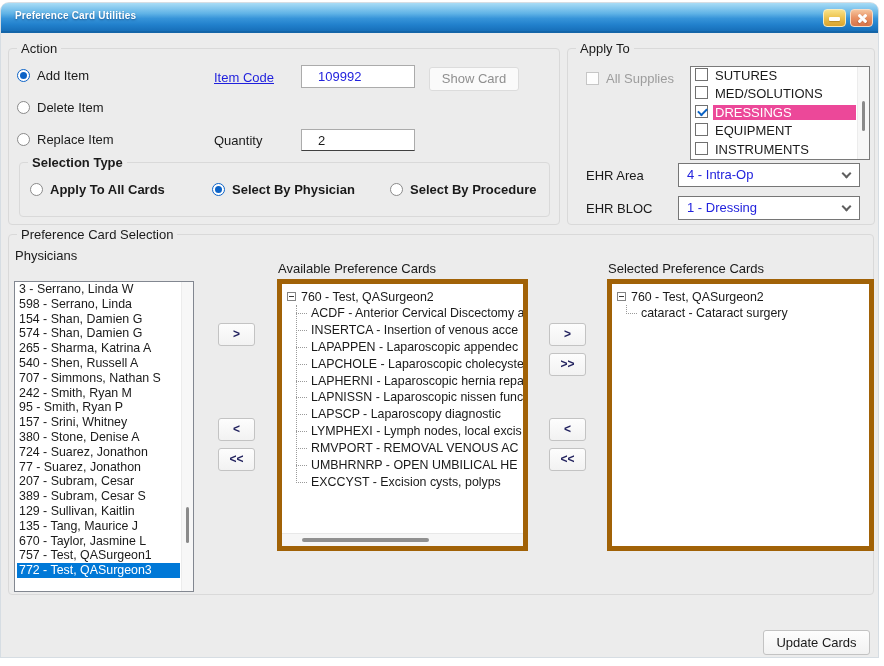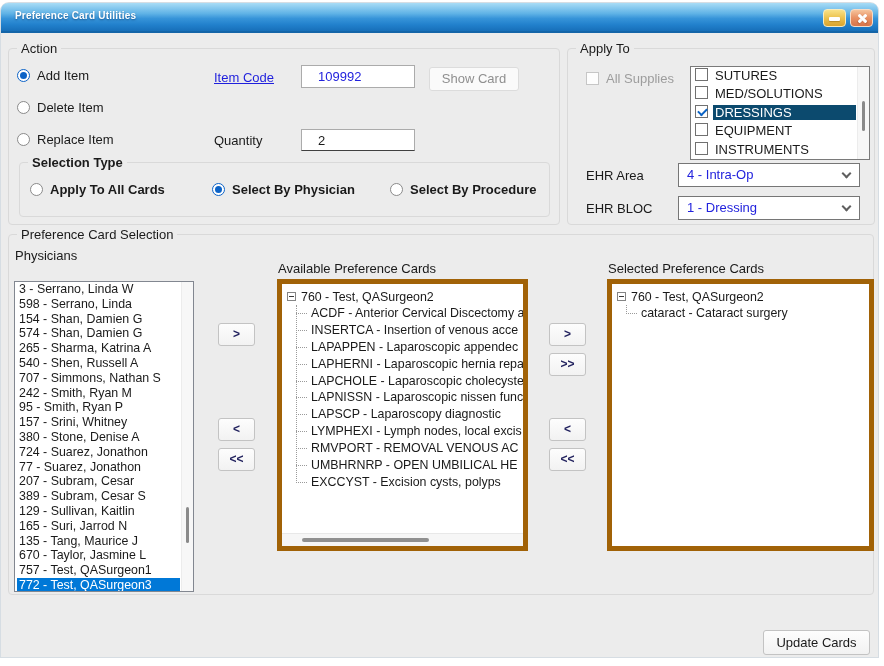--- a/index.html
+++ b/index.html
@@ -63,21 +63,21 @@
 
   
   .check-row { display: flex; align-items: center; gap: 7px; }
   .checkbox { width: 13px; height: 13px; border: 1px solid #707070; background: #fff; position: relative; flex: 0 0 auto; }
   .checkbox.disabled { border-color: #c6c6c6; background: #fdfdfd; }
   #all-supplies-row { position: absolute; left: 18px; top: 22px; color: #9d9d9d; }
   #supplies-list { position: absolute; left: 122px; top: 17px; width: 180px; height: 94px; background: #fff;
                    border: 1px solid #7a7a7a; padding: 1px 13px 0 2px; overflow: hidden; }
   .supply-row { display: flex; align-items: flex-start; gap: 5px; height: 18.4px; padding-left: 2px; }
   .supply-label { flex: 1; white-space: nowrap; overflow: hidden; padding-left: 2px; }
-  .supply-row.selected .supply-label { background: #0c4a6e; color: #fff; }
+  .supply-row.selected .supply-label { background: #ec4899; color: #fff; }
   .supply-row.checked .checkbox::after { content: ""; position: absolute; left: 2px; top: 2px; width: 7px; height: 4px;
         border-left: 2px solid #0b63c5; border-bottom: 2px solid #0b63c5; transform: rotate(-45deg); }
   .vscroll { position: absolute; right: 0; top: 0; bottom: 0; width: 12px; background: #f7f7f7; border-left: 1px solid #ececec; }
   .vscroll .thumb { position: absolute; left: 4px; width: 3px; background: #8a8a8a; border-radius: 2px; }
   #supplies-scroll .thumb { top: 34px; height: 30px; }
 
   .selectbox { position: absolute; height: 24px; background: #fff; border: 1px solid #767676; color: #2222dd;
                line-height: 22px; padding-left: 8px; cursor: pointer; }
   .selectbox .chev { position: absolute; right: 9px; top: 6px; width: 7px; height: 7px;
                border-right: 2px solid #5f5f5f; border-bottom: 2px solid #5f5f5f; transform: rotate(45deg); }
@@ -275,23 +275,20 @@
         <div class="phys-row">
           <span>207 - Subram, Cesar</span>
         </div>
         <div class="phys-row">
           <span>389 - Subram, Cesar S</span>
         </div>
         <div class="phys-row">
           <span>129 - Sullivan, Kaitlin</span>
         </div>
         <div class="phys-row">
-          <span>165 - Suri, Jarrod N</span>
-        </div>
-        <div class="phys-row">
           <span>135 - Tang, Maurice J</span>
         </div>
         <div class="phys-row">
           <span>670 - Taylor, Jasmine L</span>
         </div>
         <div class="phys-row">
           <span>757 - Test, QASurgeon1</span>
         </div>
         <div class="phys-row selected">
           <span>772 - Test, QASurgeon3</span>
@@ -316,24 +313,24 @@
           <div class="tree-child">
               <span>ACDF - Anterior Cervical Discectomy a</span>
             </div>
             <div class="tree-child">
               <span>INSERTCA - Insertion of venous acce</span>
             </div>
             <div class="tree-child">
               <span>LAPAPPEN - Laparoscopic appendec</span>
             </div>
             <div class="tree-child">
+              <span>LAPCHOLE - Laparoscopic cholecyste</span>
+            </div>
+            <div class="tree-child">
               <span>LAPHERNI - Laparoscopic hernia repa</span>
-            </div>
-            <div class="tree-child">
-              <span>LAPCHOLE - Laparoscopic cholecyste</span>
             </div>
             <div class="tree-child">
               <span>LAPNISSN - Laparoscopic nissen func</span>
             </div>
             <div class="tree-child">
               <span>LAPSCP - Laparoscopy diagnostic</span>
             </div>
             <div class="tree-child">
               <span>LYMPHEXI - Lymph nodes, local excis</span>
             </div>

